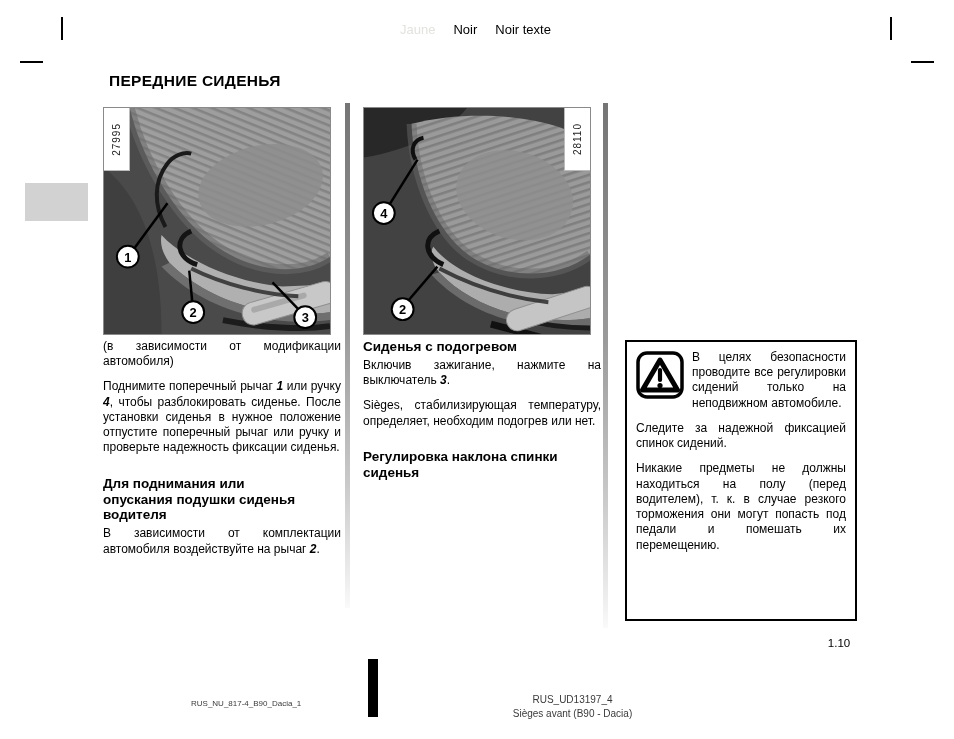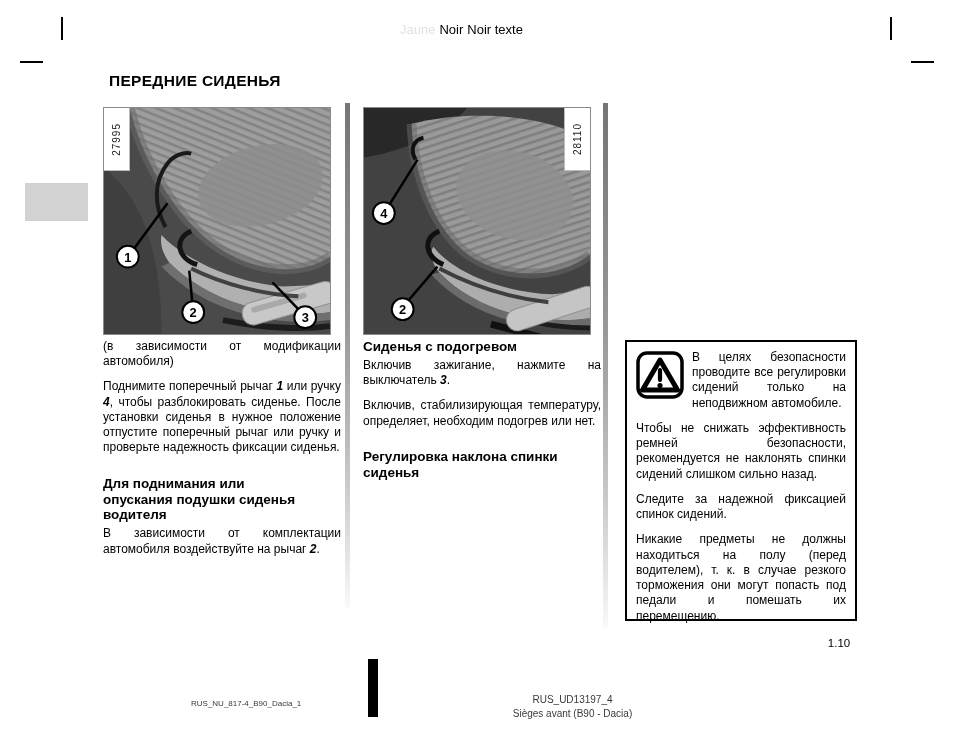--- a/index.html
+++ b/index.html
@@ -6,21 +6,21 @@
   body{
     width:954px;height:739px;position:relative;background:#ffffff;
     font-family:"Liberation Sans",sans-serif;color:#000;overflow:hidden;
   }
   .cropmark{position:absolute;background:#000;}
   #crop-tl-v{left:61px;top:17px;width:2px;height:23px;}
   #crop-tl-h{left:20px;top:61px;width:23px;height:2px;}
   #crop-tr-v{left:890px;top:17px;width:2px;height:23px;}
   #crop-tr-h{left:911px;top:61px;width:23px;height:2px;}
 
-  .header-row{position:absolute;left:400px;top:22px;display:flex;gap:4px;font-size:13px;}
+  .header-row{position:absolute;left:400px;top:22px;display:flex;gap:18px;font-size:13px;}
   .header-row .jaune{color:#e2e2de;}
 
   .tab-marker{position:absolute;left:25px;top:183px;width:63px;height:38px;background:#d2d2d2;}
 
   .page-title{position:absolute;left:109px;top:72px;font-size:15.5px;font-weight:bold;letter-spacing:.3px;}
 
   .photo{position:absolute;top:107px;width:228px;height:228px;background:#484848;
          border:1px solid #8a8a8a;box-sizing:border-box;overflow:hidden;}
   #photo1{left:103px;} #photo2{left:363px;}
   .photo svg{display:block;}
@@ -179,33 +179,32 @@
 <div class="col" id="col1">
   <p class="subnote">(в зависимости от модификации автомобиля)</p>
   <p><span>Поднимите поперечный рычаг </span><span class="ref">1</span><span> или ручку </span><span class="ref">4</span><span>, чтобы разблокировать сиденье. После установки сиденья в нужное положение отпустите поперечный рычаг или ручку и проверьте надежность фиксации сиденья.</span></p>
   <h2 class="sect narrow gap-top">Для поднимания или опускания подушки сиденья водителя</h2>
   <p><span>В зависимости от комплектации автомобиля воздействуйте на рычаг </span><span class="ref">2</span><span>.</span></p>
 </div>
 
 <div class="col" id="col2">
   <h2 class="sect">Сиденья с подогревом</h2>
   <p><span>Включив зажигание, нажмите на выключатель </span><span class="ref">3</span><span>.</span></p>
-  <p>Включив, стабилизирующая температуру, определяет, необходим подогрев или нет.</p>
+  <p>Sièges, стабилизирующая температуру, определяет, необходим подогрев или нет.</p>
   <h2 class="sect gap-top">Регулировка наклона спинки сиденья</h2>
 </div>
 
 <div class="warning-box">
   <svg class="warn-icon" viewBox="0 0 48 48" xmlns="http://www.w3.org/2000/svg">
     <rect x="2" y="2" width="44" height="44" rx="9" fill="#fff" stroke="#000" stroke-width="3.5"></rect>
     <path d="M24,9 L41.5,39 L6.5,39 Z" fill="none" stroke="#000" stroke-width="5" stroke-linejoin="round"></path>
     <line x1="24" y1="19" x2="24" y2="29" stroke="#000" stroke-width="4.2" stroke-linecap="round"></line>
     <circle cx="24" cy="34.5" r="2.6" fill="#000"></circle>
   </svg>
   <p>В целях безопасности проводите все регулировки сидений только на неподвижном автомобиле.</p>
-  <p>Чтобы не снижать эффективность ремней безопасности, рекомендуется не наклонять спинки сидений слишком сильно назад.</p>
   <p>Следите за надежной фиксацией спинок сидений.</p>
   <p>Никакие предметы не должны находиться на полу (перед водителем), т. к. в случае резкого торможения они могут попасть под педали и помешать их перемещению.</p>
 </div>
 
 <div class="page-number">1.10</div>
 <div class="bottom-bar"></div>
 <div class="footer-left">RUS_NU_817-4_B90_Dacia_1</div>
 <div class="footer-right">
   <div>RUS_UD13197_4</div>
   <div>Sièges avant (B90 - Dacia)</div>

